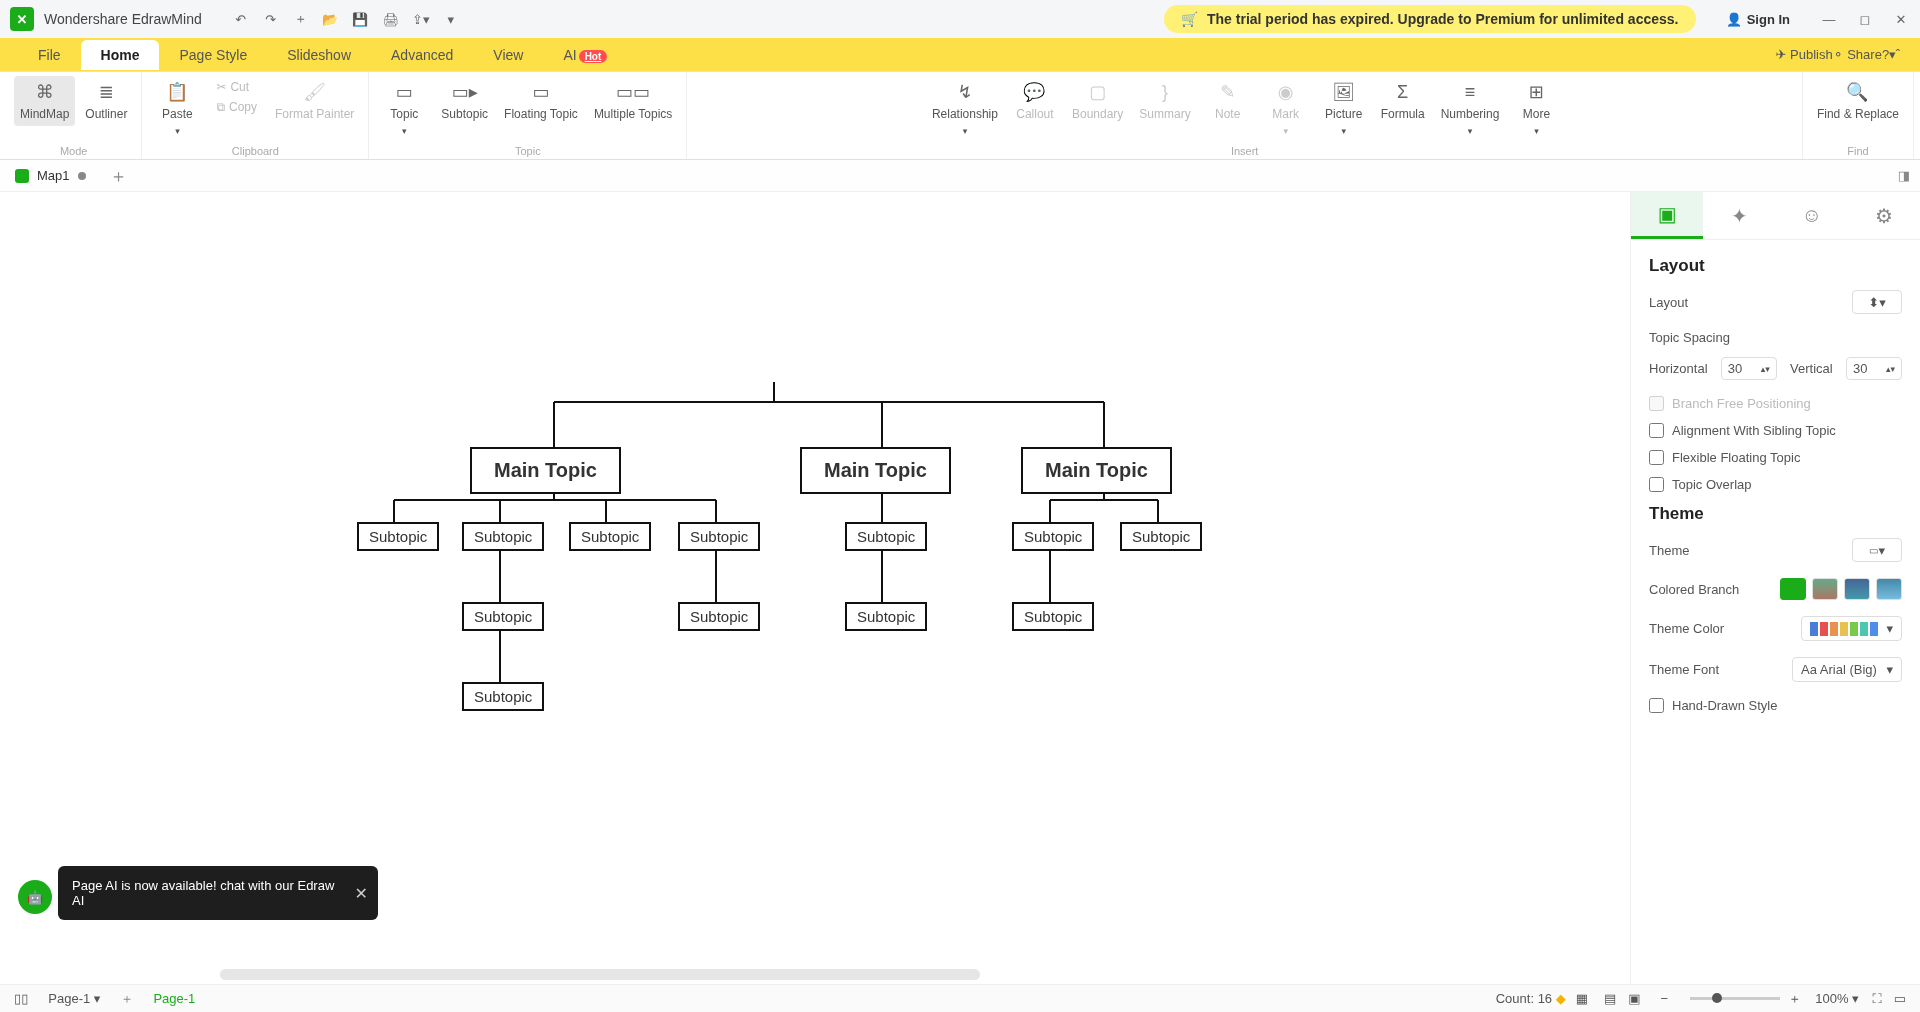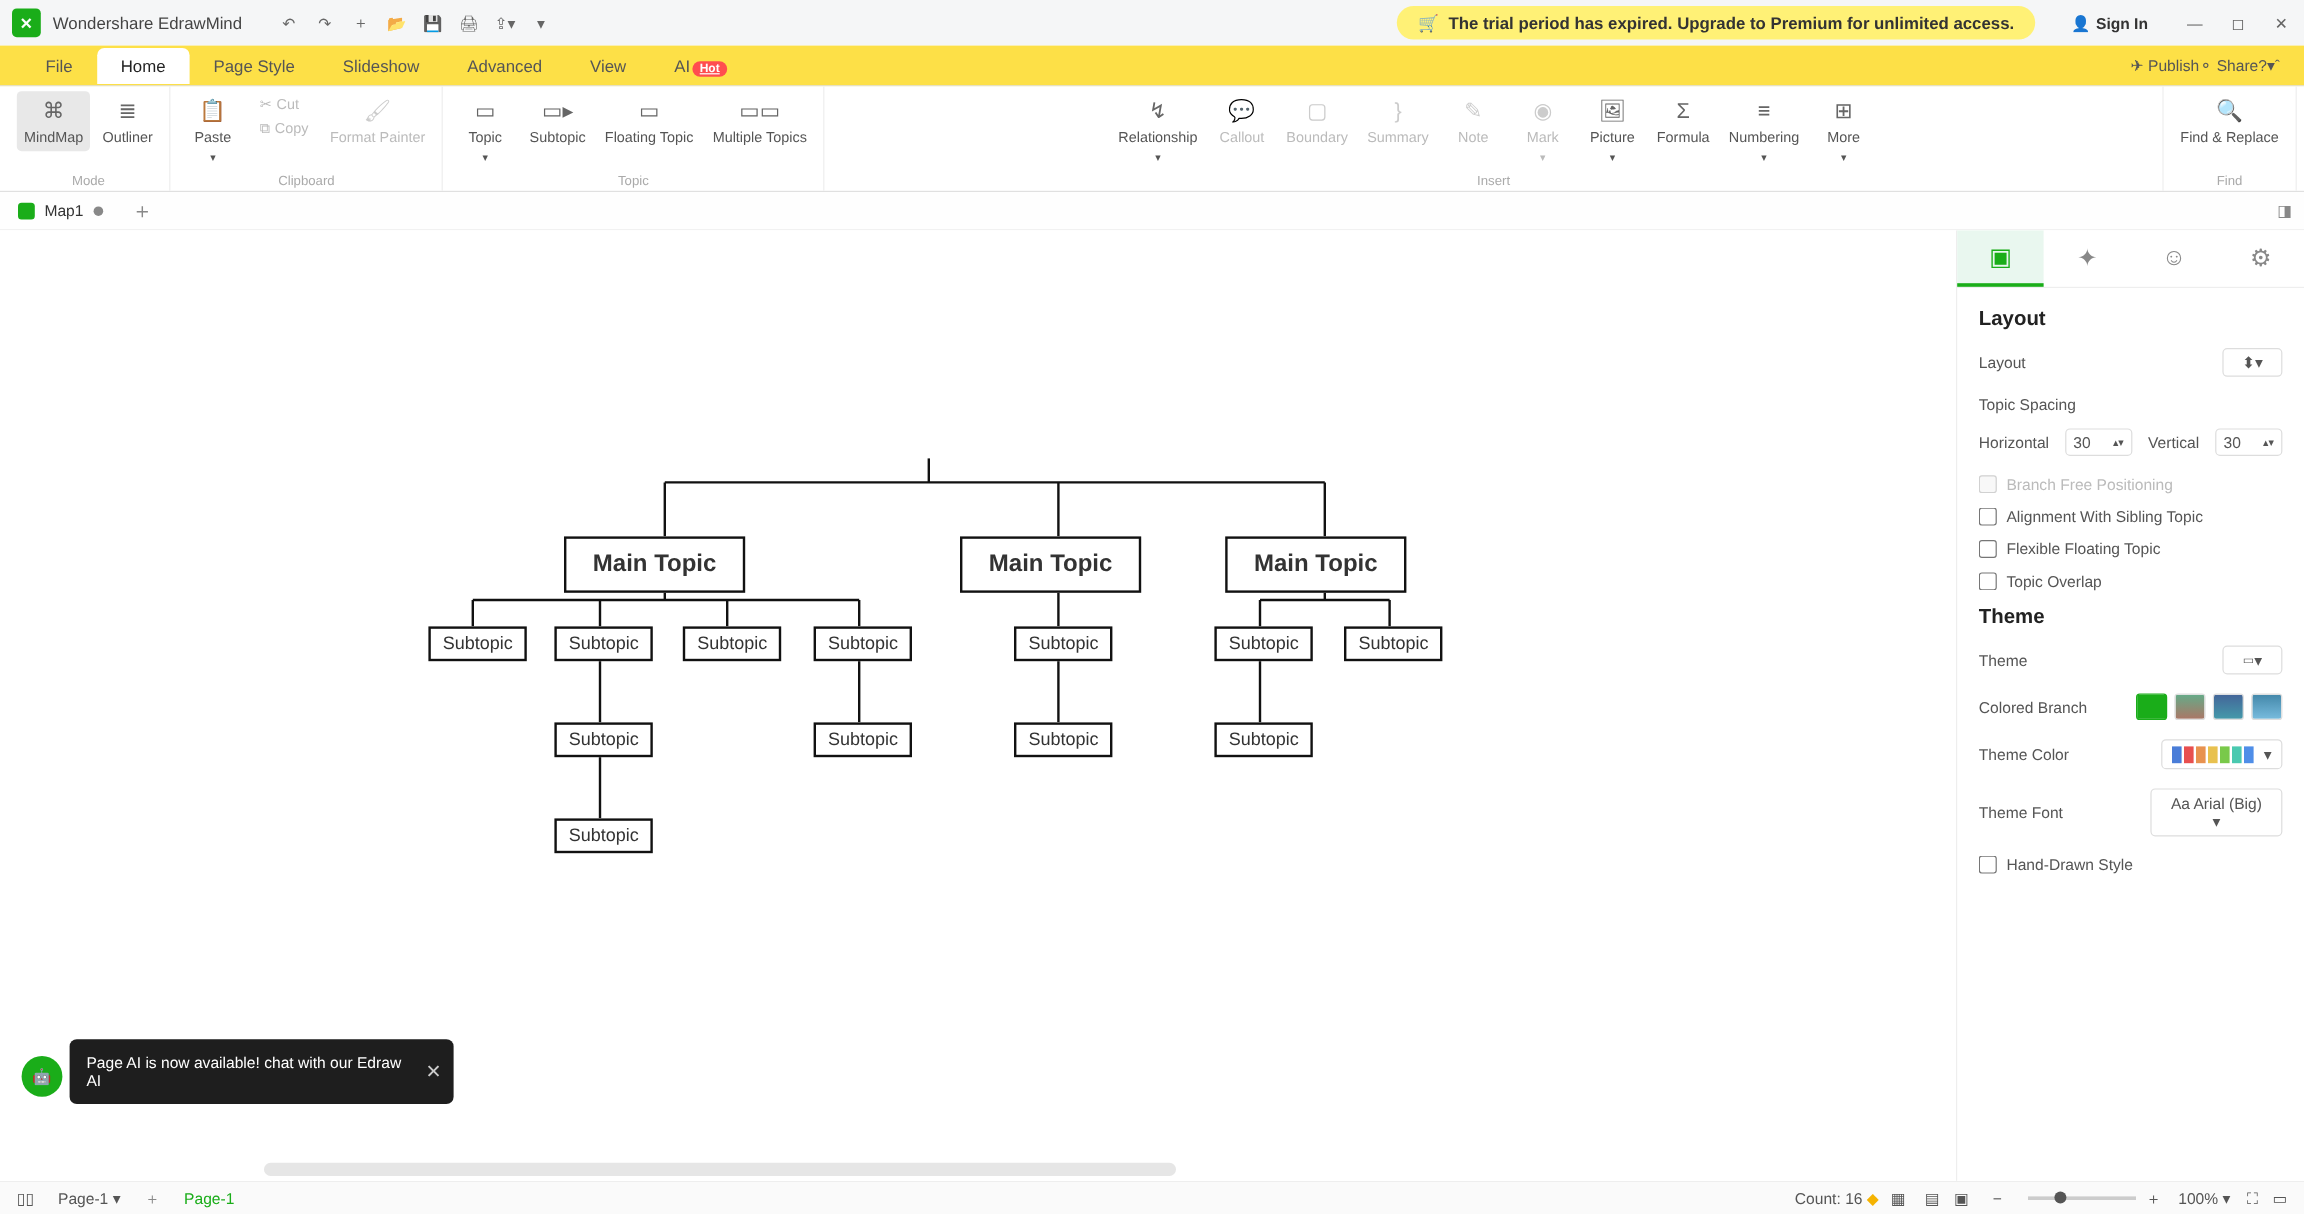--- a/index.html
+++ b/index.html
@@ -9,21 +9,21 @@
 .app-title{font-size:14px;color:#444;}
 .title-gap{flex:1;}
 .qat{display:flex;align-items:center;gap:12px;margin-left:30px;}
 .qat-icon{width:18px;height:18px;display:flex;align-items:center;justify-content:center;color:#666;cursor:pointer;}
 .trial-banner{background:#fff176;color:#333;font-weight:bold;font-size:14px;padding:6px 18px;border-radius:18px;display:flex;align-items:center;gap:8px;}
 .signin{margin-left:30px;font-weight:bold;display:flex;align-items:center;gap:4px;}
 .winbtns{display:flex;gap:18px;margin-left:30px;color:#666;}
 .winbtn{width:18px;cursor:pointer;text-align:center;}
 .menubar{height:34px;background:#fde047;display:flex;align-items:center;padding-left:18px;border-bottom:1px solid #e0e0e0;}
 .menu-item{padding:7px 20px;font-size:14px;color:#555;cursor:pointer;}
-.menu-item.active{background:#fff;border-radius:6px 6px 0 0;font-weight:normal;color:#222;}
+.menu-item.active{background:#fff;border-radius:6px 6px 0 0;font-weight:bold;color:#222;}
 .ai-badge{background:#ff4d4f;color:#fff;font-size:10px;padding:1px 6px;border-radius:8px;margin-left:2px;font-weight:bold;text-decoration:underline;}
 .menubar-right{margin-left:auto;display:flex;align-items:center;padding-right:20px;color:#555;}
 .ribbon{height:88px;background:#fff;display:flex;align-items:flex-start;padding:0 6px;border-bottom:1px solid #e0e0e0;}
 .rib-group{display:flex;flex-direction:column;align-items:center;padding:4px 8px 0;border-right:1px solid #eee;height:100%;}
 .rib-btns{display:flex;gap:4px;align-items:flex-start;}
 .rib-btn{display:flex;flex-direction:column;align-items:center;gap:4px;padding:4px 6px;min-width:54px;cursor:pointer;color:#555;font-size:12px;border-radius:4px;}
 .rib-btn.active{background:#e8e8e8;}
 .rib-btn.disabled{color:#bbb;}
 .rib-icon{width:24px;height:24px;display:flex;align-items:center;justify-content:center;color:#666;font-size:18px;}
 .rib-btn.disabled .rib-icon{color:#ccc;}
@@ -61,21 +61,21 @@
 .branch-opt.sel{border-color:#1aad19;}
 .statusbar{height:28px;background:#fafafa;border-top:1px solid #eee;display:flex;align-items:center;padding:0 14px;font-size:13px;color:#555;}
 .statusbar .sp{flex:1;}
 .page-tab{color:#1aad19;font-weight:500;margin-left:20px;}
 .zoom-slider{width:90px;height:3px;background:#ccc;position:relative;margin:0 8px;}
 .zoom-slider .thumb{position:absolute;width:10px;height:10px;background:#555;border-radius:50%;top:-4px;left:22px;}
 .ai-toast{position:absolute;left:58px;bottom:64px;background:#1e1e1e;color:#fff;padding:12px 38px 12px 14px;border-radius:6px;font-size:13px;max-width:320px;z-index:50;}
 .ai-toast .close{position:absolute;right:10px;top:50%;transform:translateY(-50%);cursor:pointer;color:#ccc;font-size:16px;}
 .ai-bubble{position:absolute;left:18px;bottom:70px;width:34px;height:34px;background:#1aad19;border-radius:50%;display:flex;align-items:center;justify-content:center;color:#fff;z-index:51;}
 .hscroll{position:absolute;bottom:4px;left:220px;width:760px;height:11px;background:#e6e6e6;border-radius:6px;}
-.sel-font{border:1px solid #ddd;border-radius:4px;padding:4px 8px;font-size:13px;display:flex;align-items:center;justify-content:space-between;min-width:110px;flex-direction:column;}
+.sel-font{border:1px solid #ddd;border-radius:4px;padding:4px 8px;font-size:13px;display:flex;align-items:center;justify-content:space-between;min-width:110px;}
 .theme-prev{width:50px;height:24px;border:1px solid #ddd;border-radius:4px;display:flex;align-items:center;justify-content:center;}
 .layout-prev{width:50px;height:24px;border:1px solid #ddd;border-radius:4px;display:flex;align-items:center;justify-content:center;}
 </style>
 </head>
 <body>
 
 <div class="titlebar">
   <div class="logo">✕</div>
   <div class="app-title">Wondershare EdrawMind</div>
   <div class="qat">

